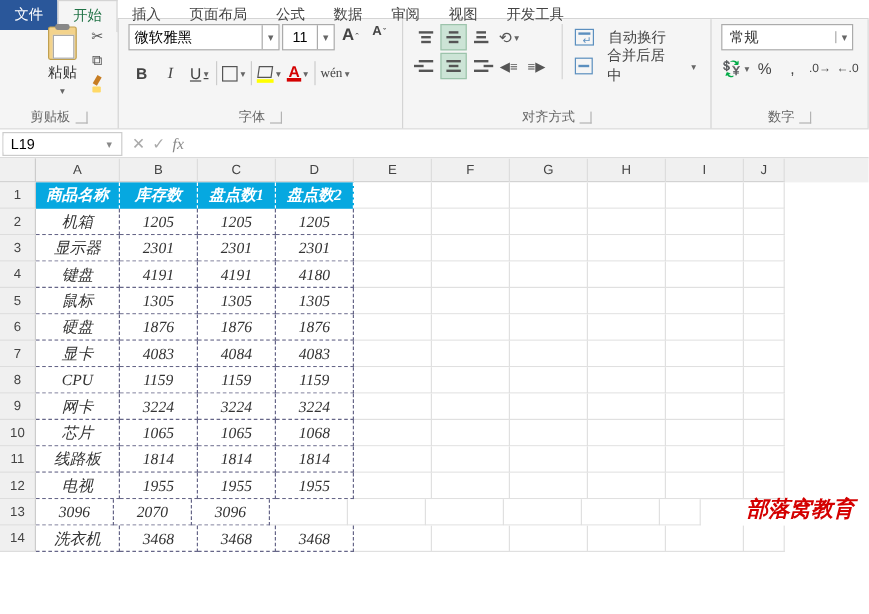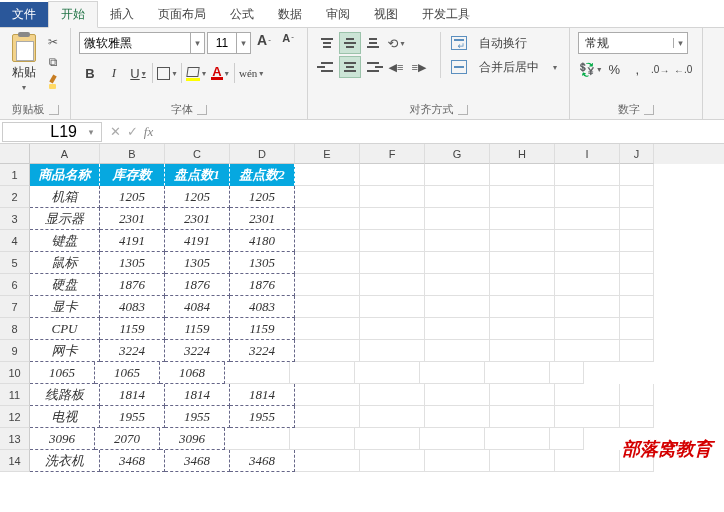--- a/index.html
+++ b/index.html
@@ -1,33 +1,33 @@
 <!DOCTYPE html>
 <html><head>
 <meta charset="utf-8">
 <style>
   * { box-sizing: border-box; margin: 0; padding: 0; font-family: "Microsoft YaHei", "微软雅黑", sans-serif; }
   body { background: #fff; font-size: 12px; color: #333; width: 724px; height: 512px; overflow: hidden; }
 
   
-  .tabs { display: flex; align-items: flex-end; height: 28px; background: #fff; border-bottom: 1px solid #d4d4d4; }
+  .tabs { display: flex; align-items: flex-start; height: 16px; background: #fff; border-bottom: 1px solid #d4d4d4; }
   .tab { padding: 4px 12px; font-size: 12px; color: #444; cursor: pointer; }
   .tab.file { background: #2a579a; color: #fff; }
   .tab.active { background: #f5f5f5; border-top: 1px solid #d4d4d4; border-left:1px solid #d4d4d4; border-right:1px solid #d4d4d4; border-bottom:1px solid #f5f5f5; margin-bottom:-1px; color:#217346; }
 
   
   .ribbon { display: flex; background: #f5f5f5; border-bottom: 1px solid #d4d4d4; height: 92px; }
   .group { border-right: 1px solid #d4d4d4; padding: 4px 8px 2px 8px; display:flex; flex-direction:column; justify-content:space-between; }
   .group-body { display:flex; align-items:flex-start; gap:4px; flex:1;}
   .group-label { font-size: 11px; color: #666; text-align:center; padding-top:2px; display:flex; justify-content:center; align-items:center; gap:4px;}
   .dlauncher { width:10px; height:10px; border:1px solid #888; border-left:none; border-top:none; cursor:pointer; opacity:.6; }
   .dlauncher::after{content:"";}
 
   
-  .paste-btn { display:flex; flex-direction:column; align-items:center; gap:2px; padding:2px 4px; cursor:pointer;}
+  .paste-btn { display:flex; flex-direction:column; align-items:center; gap:2px; padding:2px 4px; cursor:pointer;margin-left:28px;}
   .paste-icon { width:24px; height:28px; background:#f3d38c; border:1px solid #c0a050; position:relative; border-radius:2px;}
   .paste-icon::before{content:""; position:absolute; top:-3px; left:5px; width:12px; height:5px; background:#888; border-radius:2px;}
   .paste-icon::after{content:""; position:absolute; top:6px; left:3px; width:16px; height:18px; background:#fff; border:1px solid #aaa;}
   .mini-col { display:flex; flex-direction:column; gap:4px; padding-top:2px;}
   .mini-btn { width:18px; height:16px; cursor:pointer; display:flex; align-items:center; justify-content:center; font-size:12px; color:#555;}
   .brush-icon{ width:14px; height:14px; position:relative;}
   .brush-icon::before{content:""; position:absolute; width:4px; height:8px; background:#c77d22; top:0; left:5px; transform:rotate(30deg);}
   .brush-icon::after{content:""; position:absolute; width:7px; height:5px; background:#ffd966; bottom:0; left:3px; border-radius:1px;}
 
   
@@ -66,42 +66,42 @@
   .wm-ico.wrap::after{content:"↵"; position:absolute; bottom:-2px; right:1px; font-size:9px; color:#5b8fbf;}
   .wm-ico.merge::before{content:""; position:absolute; top:5px; left:2px; right:2px; height:2px; background:#5b8fbf;}
   .num-combo{ border:1px solid #ababab; background:#fff; height:22px; width:110px; display:flex; align-items:center;}
   .num-combo span{ flex:1; padding:0 6px; font-size:12px;}
   .num-combo .dd{ width:14px; border-left:1px solid #ababab; text-align:center; font-size:9px; color:#666; cursor:pointer;}
   .num-row{ display:flex; gap:1px;}
 
   
   .fbar { display:flex; align-items:center; border-bottom:1px solid #d4d4d4; height:24px; background:#fff;}
   .namebox { width:100px; border:1px solid #ccc; height:20px; margin:2px 0 2px 2px; display:flex; align-items:center;}
-  .namebox input{ border:none; outline:none; width:80px; padding:0 6px; font-size:16px;text-align:right;}
+  .namebox input{ border:none; outline:none; width:80px; padding:0 6px; font-size:12px;}
   .namebox .dd{ width:16px; text-align:center; color:#888; font-size:9px; cursor:pointer;}
   .fx-btns{ display:flex; align-items:center; gap:6px; padding:0 8px; color:#aaa; font-size:13px;}
   .fx-btns span{cursor:pointer;}
   .fx{ font-style:italic; color:#888; font-family:serif;}
   .formula-in{ flex:1; border:none; outline:none; height:20px; padding:0 4px;}
 
   
   .grid-wrap{ display:flex; position:relative; }
   .rowhdrs{ display:flex; flex-direction:column; background:#f0f0f0;}
   .corner{ width:30px; height:20px; background:#f0f0f0; border-right:1px solid #ccc; border-bottom:1px solid #ccc;}
   .rowhdr{ width:30px; height:22px; border-right:1px solid #ccc; border-bottom:1px solid #ddd; display:flex; align-items:center; justify-content:center; font-size:11px; color:#444; background:#f0f0f0;}
   .cols{ flex:1; overflow:hidden;}
   .colhdr-row{ display:flex; height:20px; background:#f0f0f0;}
   .colhdr{ border-right:1px solid #ddd; border-bottom:1px solid #ccc; display:flex; align-items:center; justify-content:center; font-size:11px; color:#444;}
   .datarow{ display:flex; height:22px;}
   .cell{ border-right:1px dashed #668; border-bottom:1px dashed #668; display:flex; align-items:center; justify-content:center; font-size:13px; font-family:"微软雅黑"; color:#333; background:#fff;font-style:italic;}
   .cell.hdr{ background:#06a8e0; color:#fff; font-weight:bold; border-right:1px dashed #fff; border-bottom:1px solid #06a8e0;}
   .emptycell{ border-right:1px solid #e0e0e0; border-bottom:1px solid #e0e0e0; background:#fff;}
   .wA{width:70px;} .wB{width:65px;} .wC{width:65px;} .wD{width:65px;}
   .wE,.wF,.wG,.wH,.wI{width:65px;} .wJ{width:34px;}
-  .watermark{ position:absolute; right:12px; bottom:11px; color:#d40000; font-family:"KaiTi","楷体",serif; font-size:18px; font-weight:bold; font-style:italic; pointer-events:none;}
+  .watermark{ position:absolute; right:12px; bottom:24px; color:#d40000; font-family:"KaiTi","楷体",serif; font-size:18px; font-weight:bold; font-style:italic; pointer-events:none;}
 </style>
 </head>
 <body>
 
 <div class="tabs">
   <div class="tab file">文件</div>
   <div class="tab active">开始</div>
   <div class="tab">插入</div>
   <div class="tab">页面布局</div>
   <div class="tab">公式</div>
@@ -413,20 +413,21 @@
           <div class="cell wC">3224</div>
           <div class="cell wD">3224</div>
           <div class="emptycell wE"></div>
           <div class="emptycell wF"></div>
           <div class="emptycell wG"></div>
           <div class="emptycell wH"></div>
           <div class="emptycell wI"></div>
           <div class="emptycell wJ"></div>
         </div>
         <div class="datarow">
+          <div class="cell wA">芯片</div>
           <div class="cell wB">1065</div>
           <div class="cell wC">1065</div>
           <div class="cell wD">1068</div>
           <div class="emptycell wE"></div>
           <div class="emptycell wF"></div>
           <div class="emptycell wG"></div>
           <div class="emptycell wH"></div>
           <div class="emptycell wI"></div>
           <div class="emptycell wJ"></div>
         </div>

